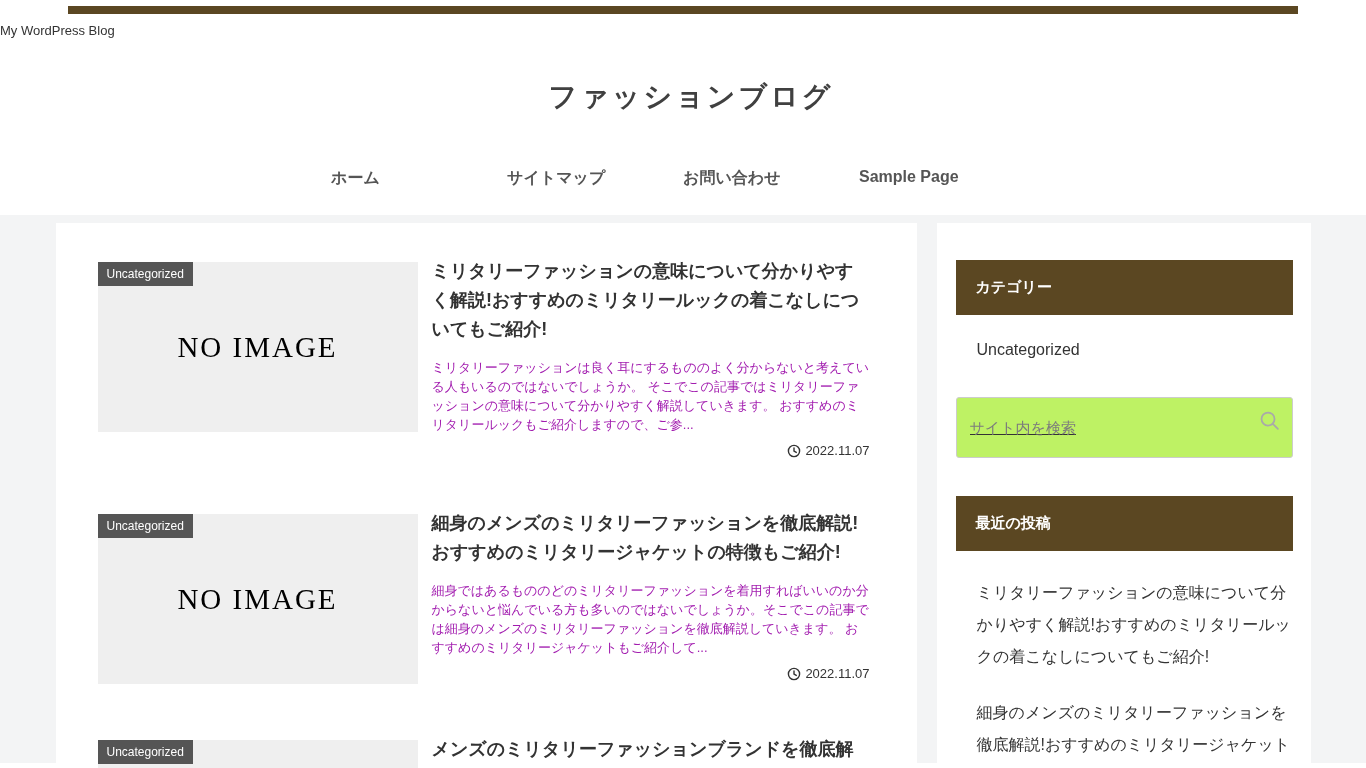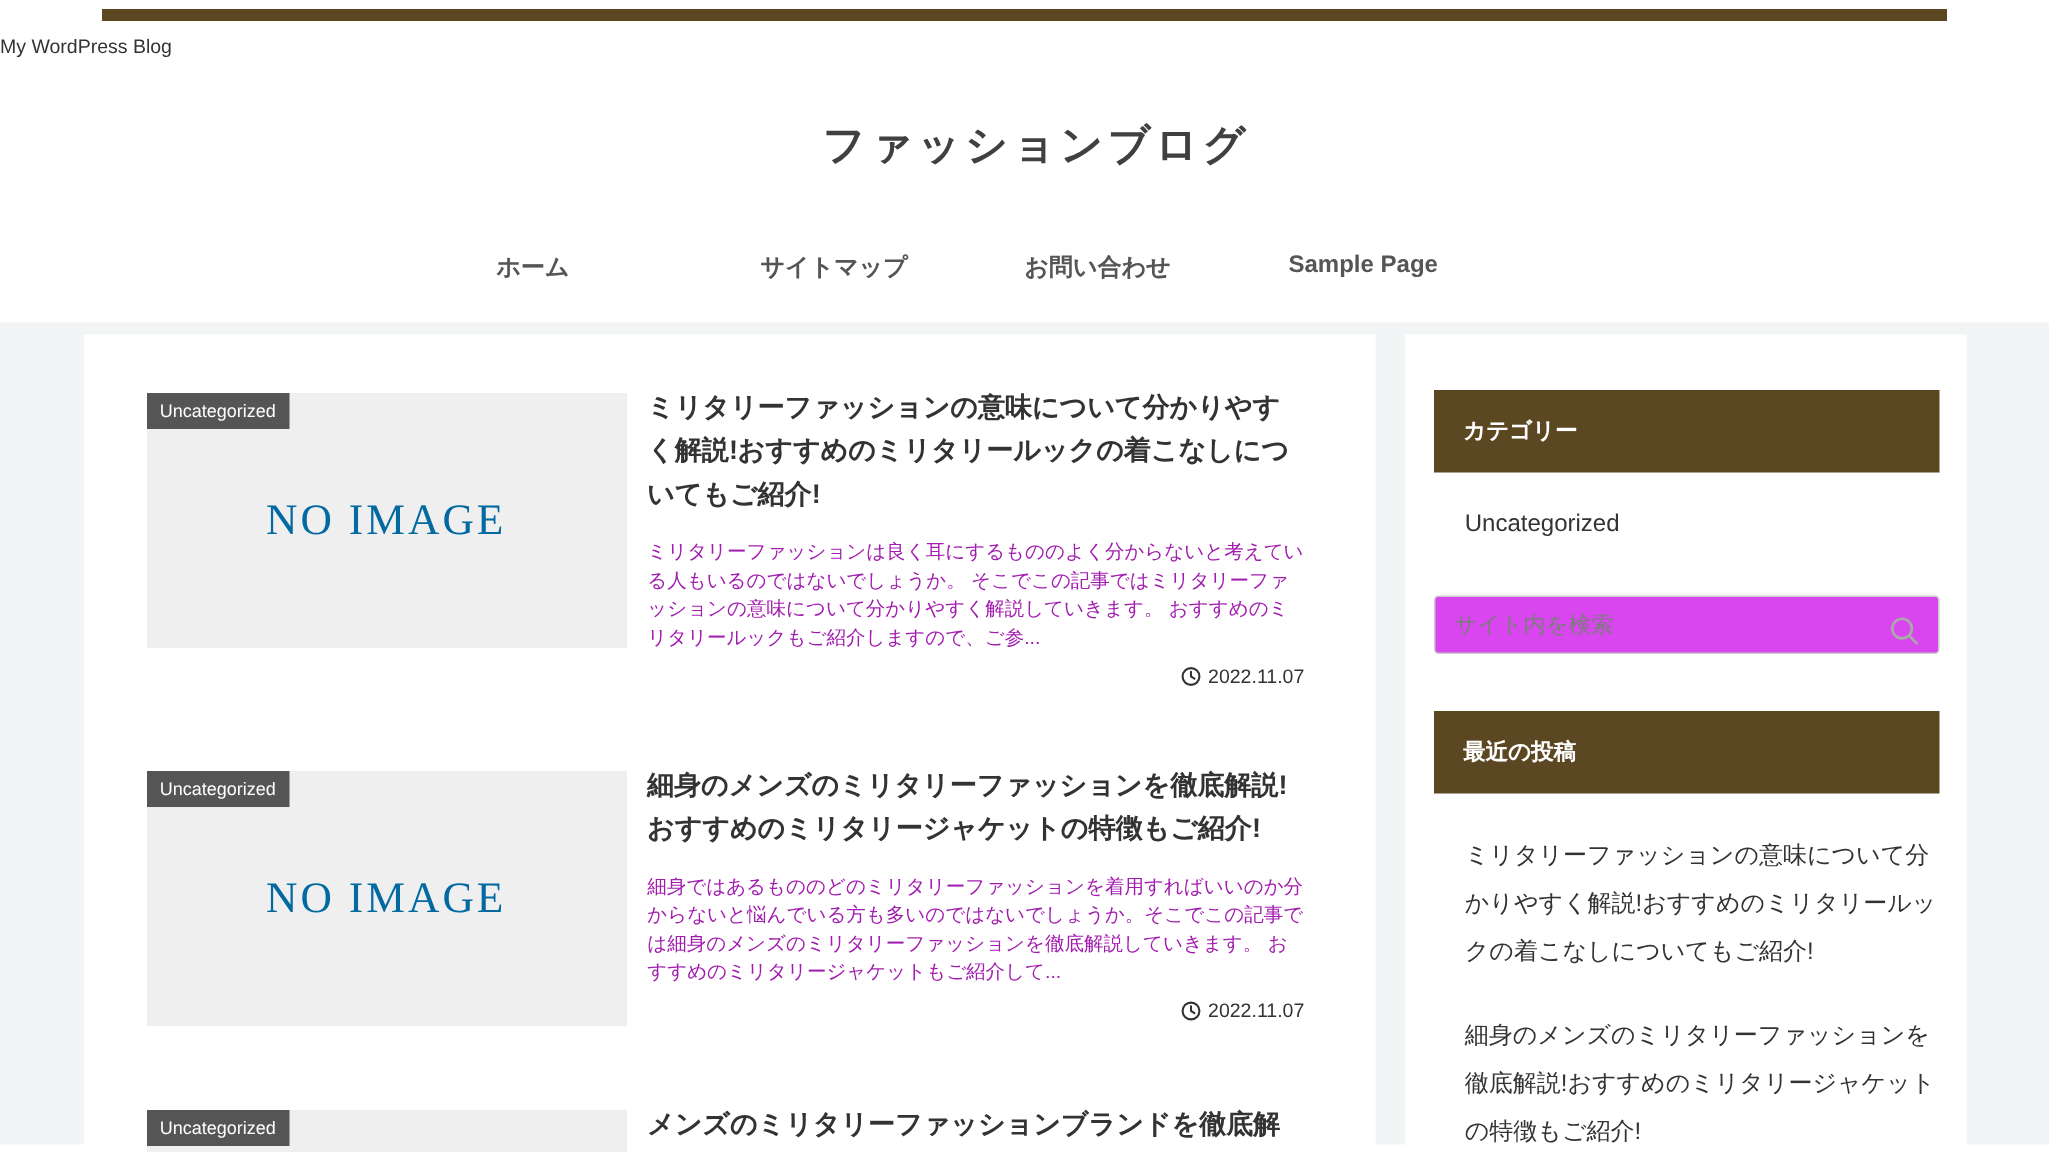--- a/index.html
+++ b/index.html
@@ -85,21 +85,21 @@
     padding: 6px 9px;
   }
   .noimage {
     width: 100%; height: 100%;
     display: flex;
     align-items: center;
     justify-content: center;
     font-family: "Liberation Serif", "DejaVu Serif", serif;
     font-size: 29px;
     letter-spacing: 2px;
-    color: #0369a1;
+    color: #000000;
   }
   .abody { flex: 1; margin-top: -5px; }
   .article-title {
     margin: 0;
     font-size: 18px;
     font-weight: 700;
     line-height: 29px;
     color: #333;
   }
   .article-excerpt {
@@ -140,29 +140,30 @@
     padding: 0 0 0 21px;
   }
   .cat-list li { padding: 2px 0 10px; }
   .cat-list a { font-size: 16px; color: #333; }
   .searchbox {
     margin-top: 28px;
     position: relative;
   }
   .search-input {
     width: 100%;
-    height: 39px;
+    height: 61px;
     border: 1px solid #ccc;
     border-radius: 3px;
-    background: #d946ef;
+    background: #bef264;
     padding: 0 42px 0 13px;
     font-size: 15px;
     color: #333;
     font-family: inherit;
     outline: none;
+    text-decoration: underline;
   }
   .search-input::placeholder { color: #7c7c7c; opacity: 1; }
   .search-icon {
     position: absolute;
     right: 13px; top: 13px;
     pointer-events: auto;
     cursor: pointer;
   }
   .recent-list {
     list-style: none;

